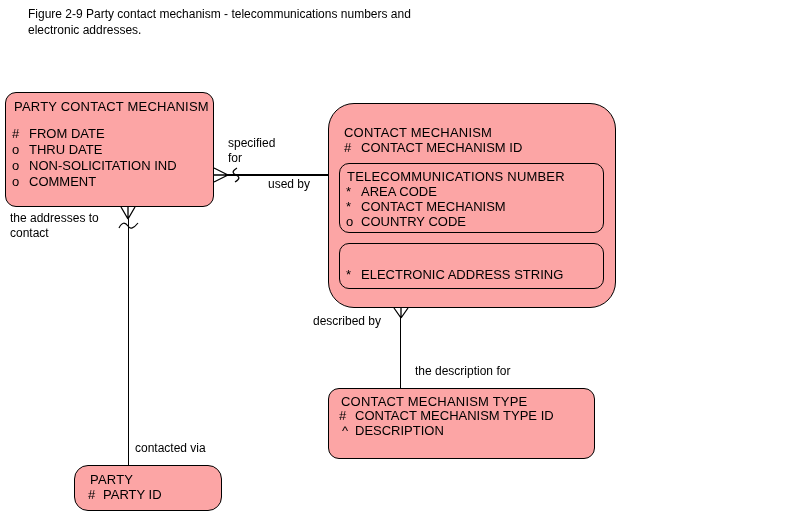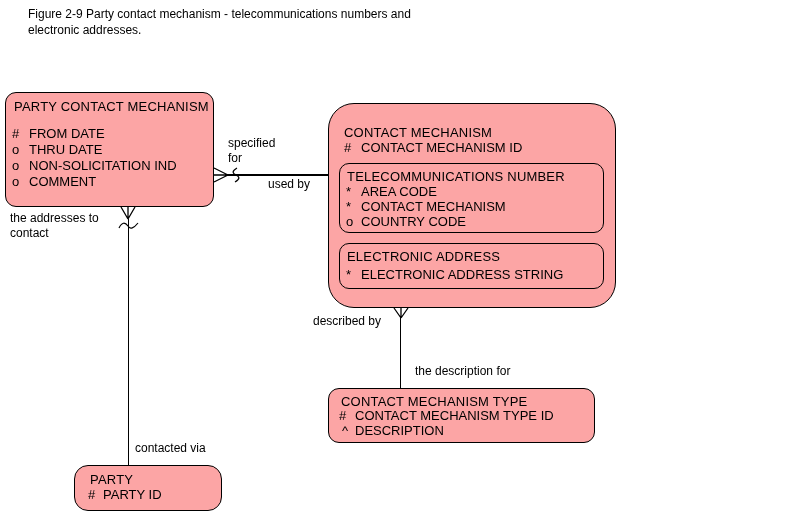--- a/index.html
+++ b/index.html
@@ -107,31 +107,30 @@
         <span>CONTACT MECHANISM</span>
       </div>
       <div class="attr-row" style="line-height:15px;">
         <span class="marker" style="width:15px;">o</span>
         <span>COUNTRY CODE</span>
       </div>
     </div>
   </div>
 
   <div class="entity" style="left:10px; top:139px; width:265px; height:46px; border-radius:10px;">
-    <div class="etitle" style="left:7px; top:5px;">ELECTRONIC ADDRESS</div>
     <div class="attrs" style="left:6px; top:23px;">
       <div class="attr-row" style="line-height:15px;">
         <span class="marker" style="width:15px;">*</span>
         <span>ELECTRONIC ADDRESS STRING</span>
       </div>
     </div>
   </div>
 </div>
 
-<div class="entity" style="left:328px; top:388px; width:267px; height:55px; border-radius:11px;">
+<div class="entity" style="left:328px; top:388px; width:267px; height:71px; border-radius:11px;">
   <div class="etitle" style="left:12px; top:5px;">CONTACT MECHANISM TYPE</div>
   <div class="attrs" style="left:10px; top:19px;">
     <div class="attr-row" style="line-height:15px;">
       <span class="marker" style="width:16px;">#</span>
       <span>CONTACT MECHANISM TYPE ID</span>
     </div>
     <div class="attr-row" style="line-height:15px;">
       <span class="marker" style="width:16px; padding-left:3px; box-sizing:border-box;">^</span>
       <span>DESCRIPTION</span>
     </div>

